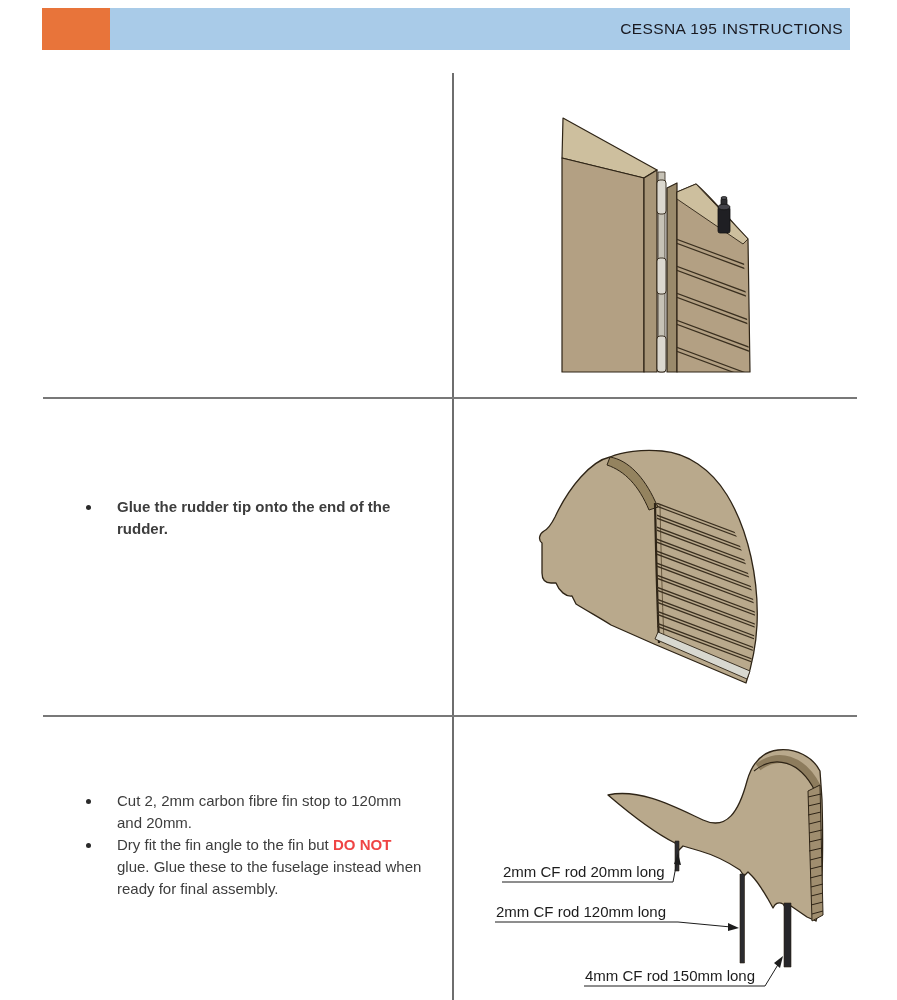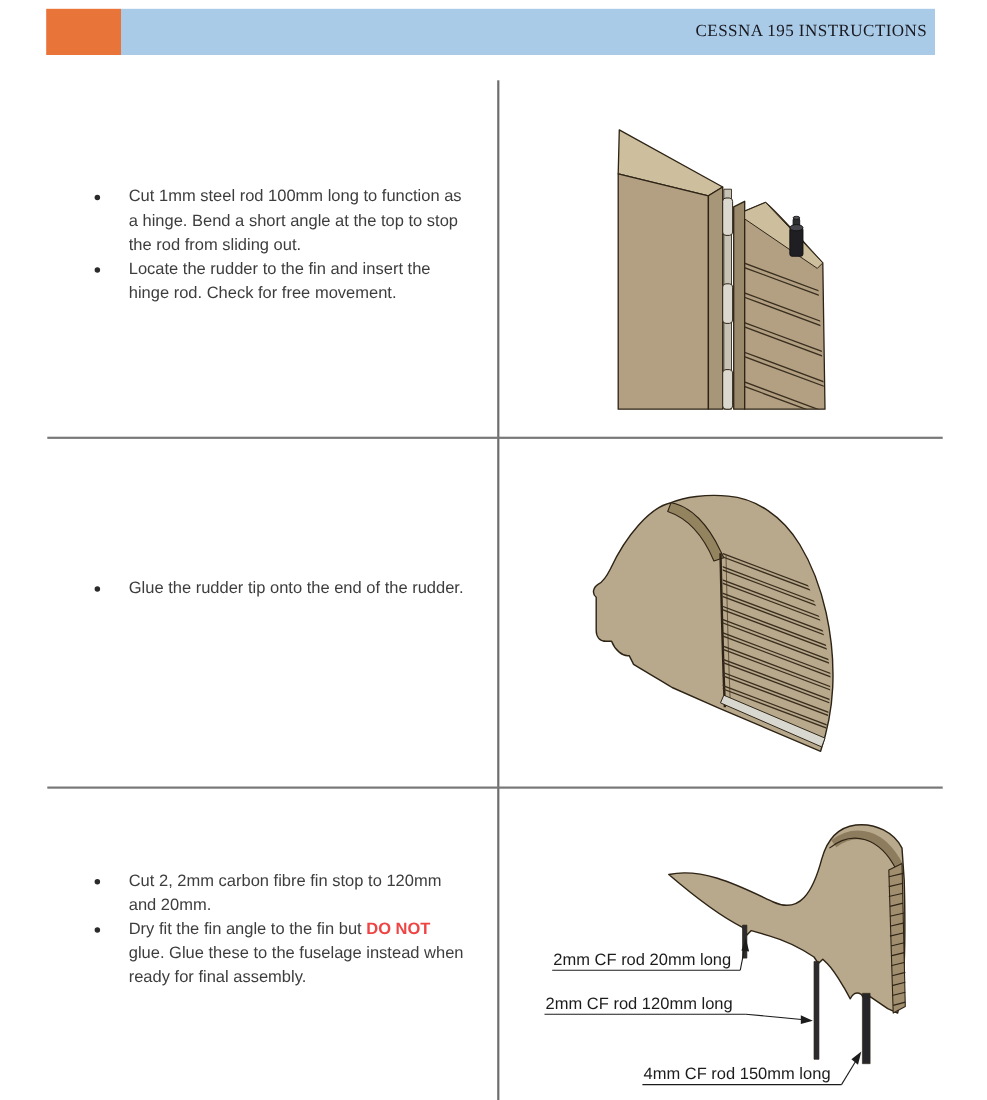--- a/index.html
+++ b/index.html
@@ -6,30 +6,30 @@
   html,body { background:#ffffff; }
   body { font-family:"Liberation Sans", sans-serif; }
   .page {
     position:relative; width:897px; height:1000px; background:#fff;
     overflow:hidden; margin:0 auto;
   }
   
   .accent-block { position:absolute; left:42px; top:8px; width:68px; height:42px; background:#e8743a; }
   .banner { position:absolute; left:110px; top:8px; width:740px; height:42px; background:#a9cbe8;
             display:flex; align-items:center; justify-content:flex-end; padding-right:7px; }
-  .banner-title { font-size:15.5px; color:#191920; letter-spacing:0.4px; font-weight:500;font-family:Liberation Serif, serif; }
+  .banner-title { font-size:15.5px; color:#191920; letter-spacing:0.4px; font-weight:500; }
   
   .vline { position:absolute; left:452px; top:73px; width:2px; height:927px; background:#6e6e6e; }
   .hline { position:absolute; left:43px; width:814px; height:2px; background:#787878; }
   .hline-1 { top:397px; }
   .hline-2 { top:715px; }
   
   .bullets { position:absolute; left:80px; width:355px; list-style:none; }
   .bullets-1 { top:168px; }
-  .bullets-2 { top:524px; }
+  .bullets-2 { top:496px;font-weight:bold; }
   .bullets-3 { top:790px; }
   .bullets li {
     position:relative; padding-left:37px; font-size:15px; line-height:22px; color:#3d3d3d;
     max-width:342px;
   }
   .bullets li::before {
     content:""; position:absolute; left:6px; top:8.5px; width:5px; height:5px;
     border-radius:50%; background:#2a2a2a;
   }
   .bold-inline { font-weight:bold; color:#ef4444; }
@@ -47,24 +47,20 @@
 
   <div class="accent-block"></div>
   <div class="banner">
     <span class="banner-title">CESSNA 195 INSTRUCTIONS</span>
   </div>
 
   <div class="vline"></div>
   <div class="hline hline-1"></div>
   <div class="hline hline-2"></div>
 
-  <ul class="bullets bullets-1">
-    <li>Cut 1mm steel rod 100mm long to function as a hinge. Bend a short angle at the top to stop the rod from sliding out.</li>
-    <li>Locate the rudder to the fin and insert the hinge rod. Check for free movement.</li>
-  </ul>
 
   <ul class="bullets bullets-2">
     <li>Glue the rudder tip onto the end of the rudder.</li>
   </ul>
 
   <ul class="bullets bullets-3">
     <li>Cut 2, 2mm carbon fibre fin stop to 120mm and 20mm.</li>
     <li><span>Dry fit the fin angle to the fin but </span><span class="bold-inline">DO NOT</span><span> glue. Glue these to the fuselage instead when ready for final assembly.</span></li>
   </ul>
 

